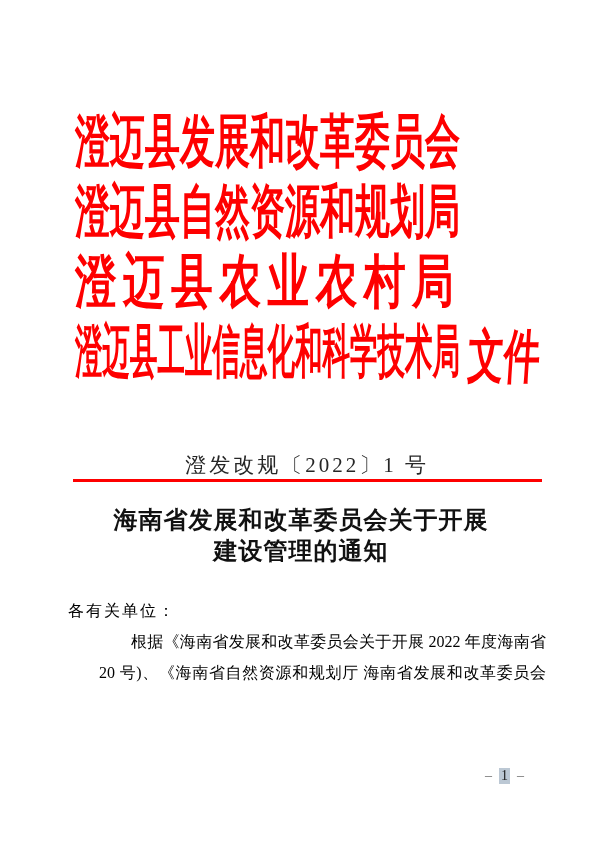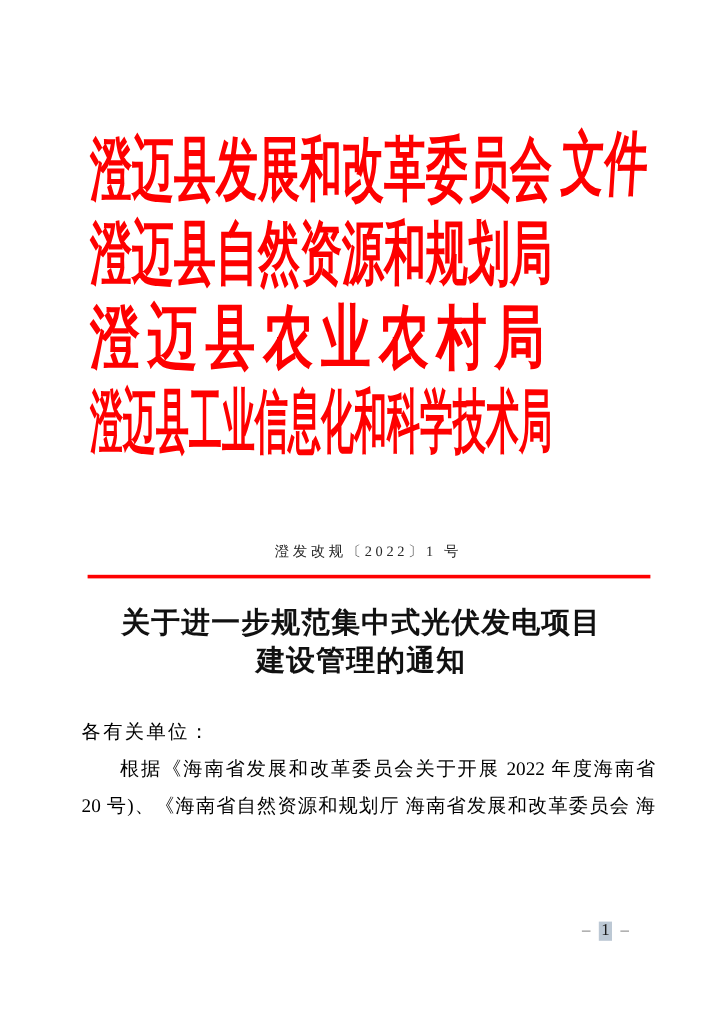--- a/index.html
+++ b/index.html
@@ -13,21 +13,21 @@
   }
 
   
   .letterhead {
     position: absolute;
     top: 107px;
     left: 75px;
     width: 465px;
     display: flex;
     flex-direction: row;
-    align-items: flex-start;
+    align-items: flex-end;
   }
   .agency-col { width: 385px; flex: 0 0 385px; }
   .agency-line {
     height: 70px;
     overflow: visible;
   }
   .agency-line .fit {
     display: inline-block;
     white-space: nowrap;
     font-size: 58px;
@@ -52,21 +52,21 @@
     transform-origin: 0 50%;
   }
 
   
   .ref-number {
     position: absolute;
     top: 451px;
     left: 72px;
     width: 470px;
     text-align: center;
-    font-size: 12px;
+    font-size: 21px;
     letter-spacing: 3px;
     color: #262626;
   }
 
   
   .red-rule {
     position: absolute;
     top: 479px;
     left: 73px;
     width: 469px;
@@ -101,20 +101,21 @@
   .salutation {
     text-align: left;
     letter-spacing: 2px;
   }
   .body-line {
     text-align: justify;
     text-align-last: justify;
     white-space: normal;
     overflow: hidden;
     height: 31px;
+    margin-left: 31px;
   }
   .body-line.indent { text-indent: 2em; }
 
   
   .page-number {
     position: absolute;
     top: 768px;
     right: 76px;
     font-size: 14px;
     color: #6b6b6b;
@@ -149,21 +150,21 @@
       </div>
     </div>
     <div class="doc-suffix">文件</div>
   </div>
 
   <div class="ref-number">澄发改规〔2022〕1 号</div>
 
   <div class="red-rule"></div>
 
   <div class="doc-title">
-    <div>关于进一步规范集中式光伏发电项目</div>
+    <div>海南省发展和改革委员会关于开展</div>
     <div>建设管理的通知</div>
   </div>
 
   <div class="doc-body">
     <div class="salutation">各有关单位：</div>
     <div class="body-line indent">根据《海南省发展和改革委员会关于开展 2022 年度海南省</div>
     <div class="body-line">20 号)、《海南省自然资源和规划厅 海南省发展和改革委员会 海</div>
   </div>
 
   <div class="page-number">

